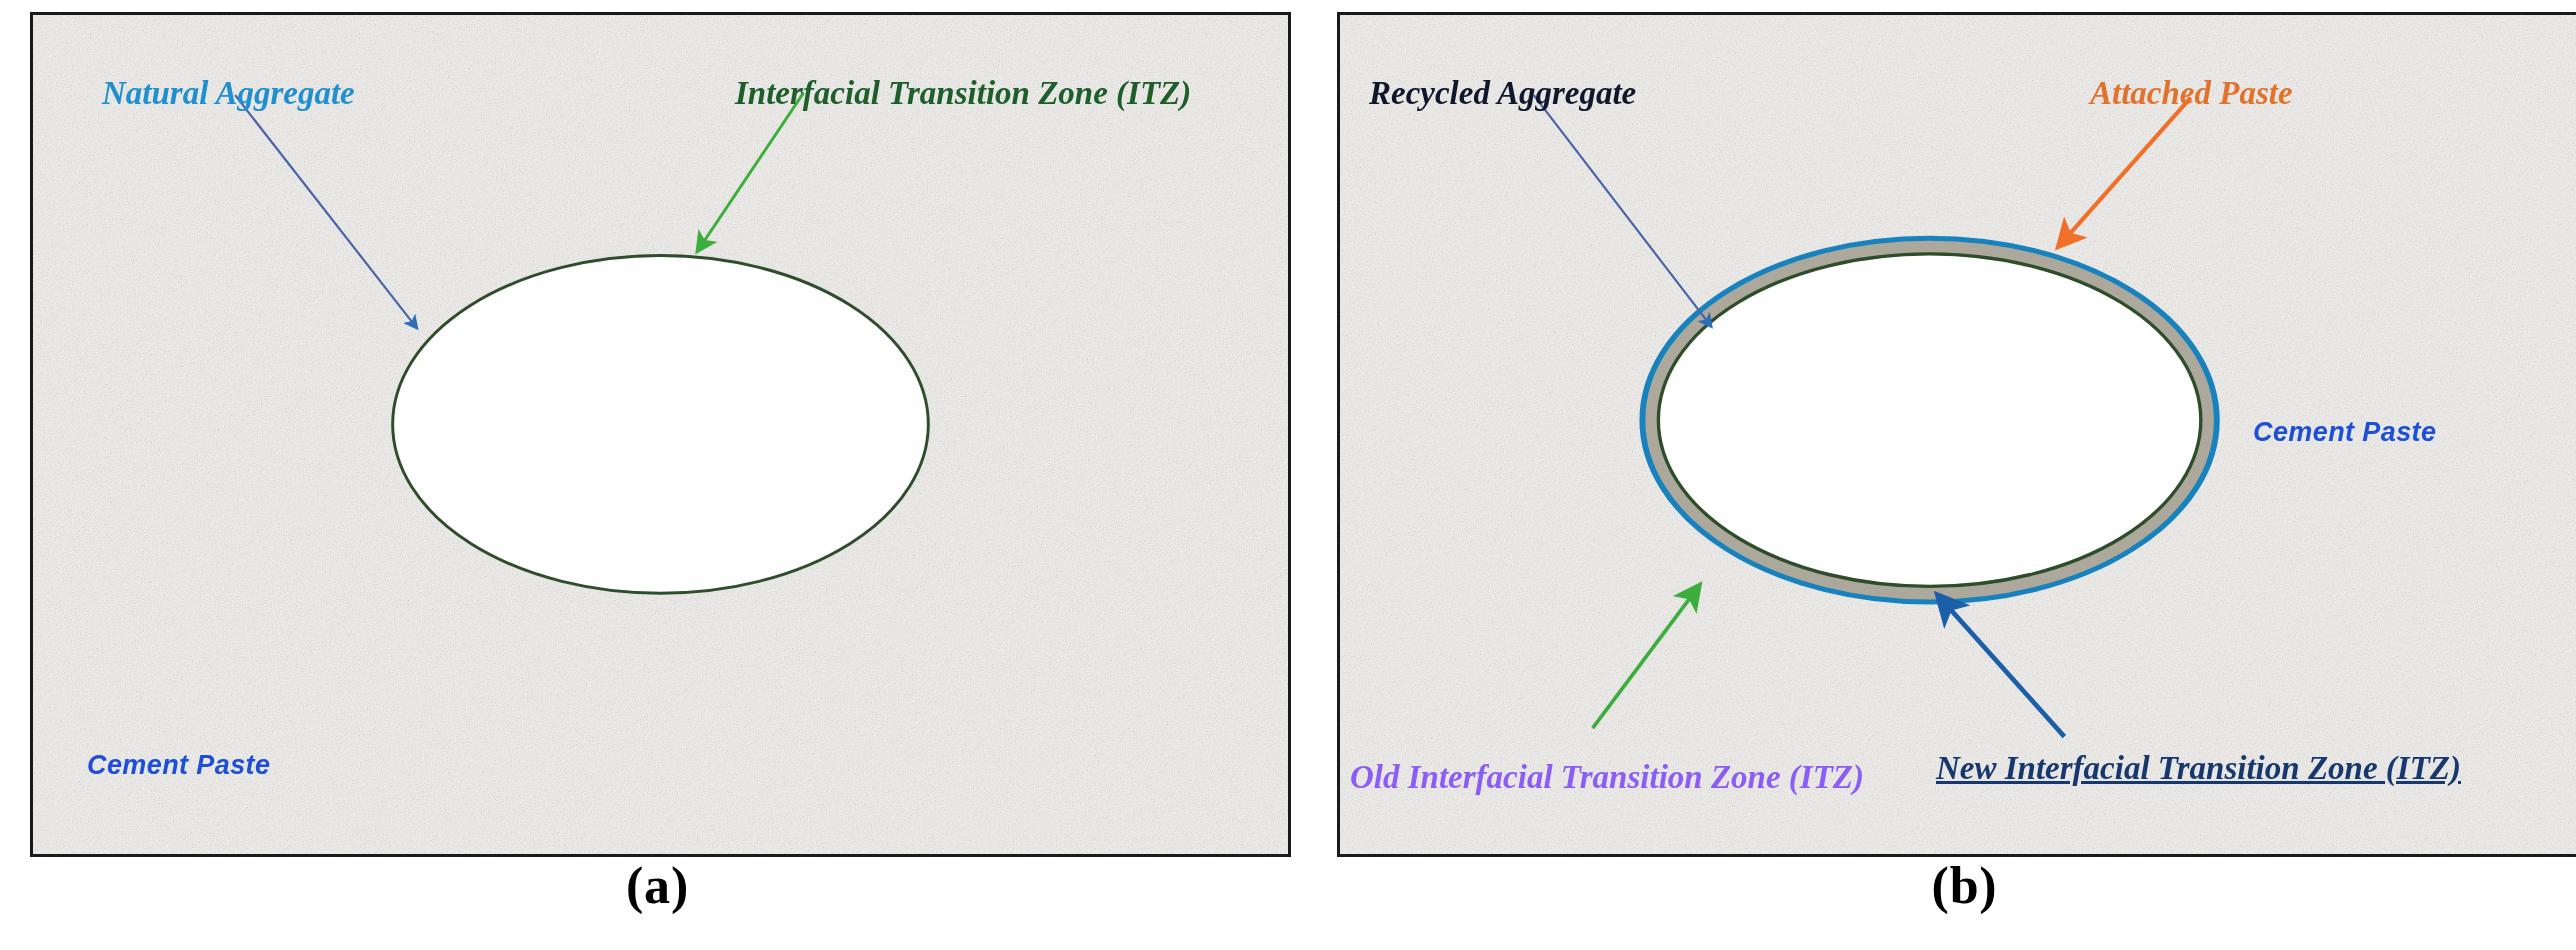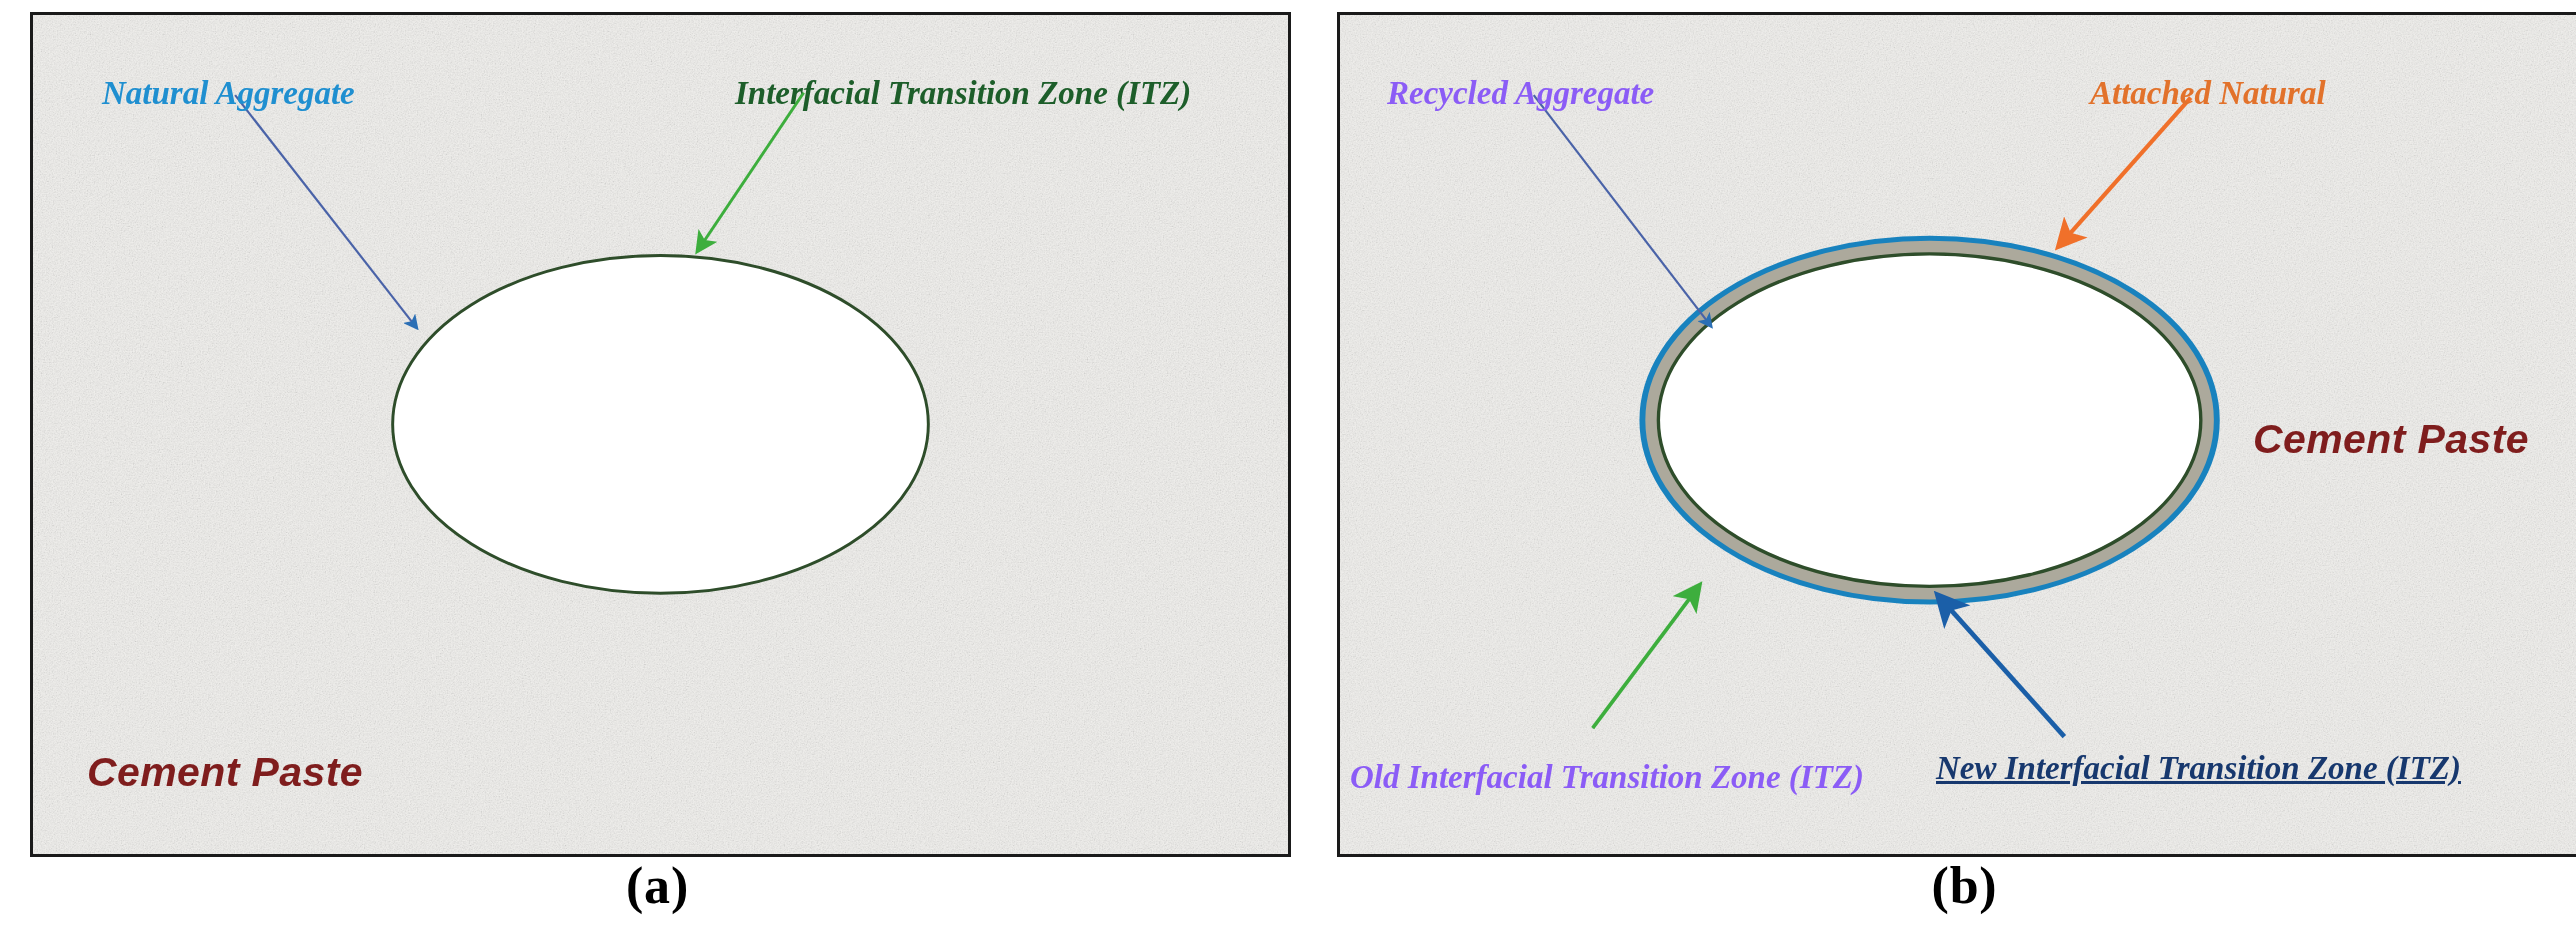--- a/index.html
+++ b/index.html
@@ -15,21 +15,21 @@
   .caption{position:absolute;top:856px;width:1255px;text-align:center;
            font-family:"Liberation Serif",serif;font-weight:bold;font-size:52px;
            color:#000000;letter-spacing:0.8px;}
   #caption-a{left:30px;}
   #caption-b{left:1337px;}
 
   .lbl{position:absolute;white-space:nowrap;font-family:"Liberation Serif",serif;
        font-weight:bold;font-style:italic;font-size:33px;line-height:1;}
 
   .lbl-cement{font-family:"Liberation Sans",sans-serif;font-weight:bold;font-style:italic;
-              font-size:41px;color:#7f1d1d;letter-spacing:0.4px;}
+              font-size:27px;color:#1d4ed8;letter-spacing:0.4px;}
 
   svg{position:absolute;inset:0;width:100%;height:100%;overflow:visible;}
 </style>
 </head>
 <body>
 
 <div id="root">
 
   <div class="panel" id="panel-a">
 
@@ -107,23 +107,23 @@
 
       <line x1="230" y1="95" x2="440" y2="368" stroke="#4A63A8" stroke-width="2.6" marker-end="url(#arrBlueB)"></line>
 
       <line x1="1010" y1="98" x2="855" y2="272" stroke="#F0702A" stroke-width="5" marker-end="url(#arrOrangeB)"></line>
 
       <line x1="300" y1="845" x2="425" y2="678" stroke="#3DAE3D" stroke-width="4.4" marker-end="url(#arrGreenB)"></line>
 
       <line x1="860" y1="855" x2="712" y2="690" stroke="#1B5FA8" stroke-width="5.6" marker-end="url(#arrNavyB)"></line>
     </svg>
 
-    <div class="lbl" style="left:47px;top:62px;color:#8b5cf6;">Recycled Aggregate</div>
+    <div class="lbl" style="left:29px;top:62px;color:#0f172a;">Recycled Aggregate</div>
 
-    <div class="lbl" style="left:750px;top:62px;color:#E2722B;">Attached Natural</div>
+    <div class="lbl" style="left:750px;top:62px;color:#E2722B;">Attached Paste</div>
 
     <div class="lbl lbl-cement" style="left:913px;top:404px;">Cement Paste</div>
 
     <div class="lbl" style="left:10px;top:746px;color:#8b5cf6;">Old Interfacial Transition Zone (ITZ)</div>
 
     <div class="lbl" style="left:596px;top:737px;color:#17386E;text-decoration:underline;">New Interfacial Transition Zone (ITZ)</div>
   </div>
 
   <div class="caption" id="caption-b">(b)</div>
 

